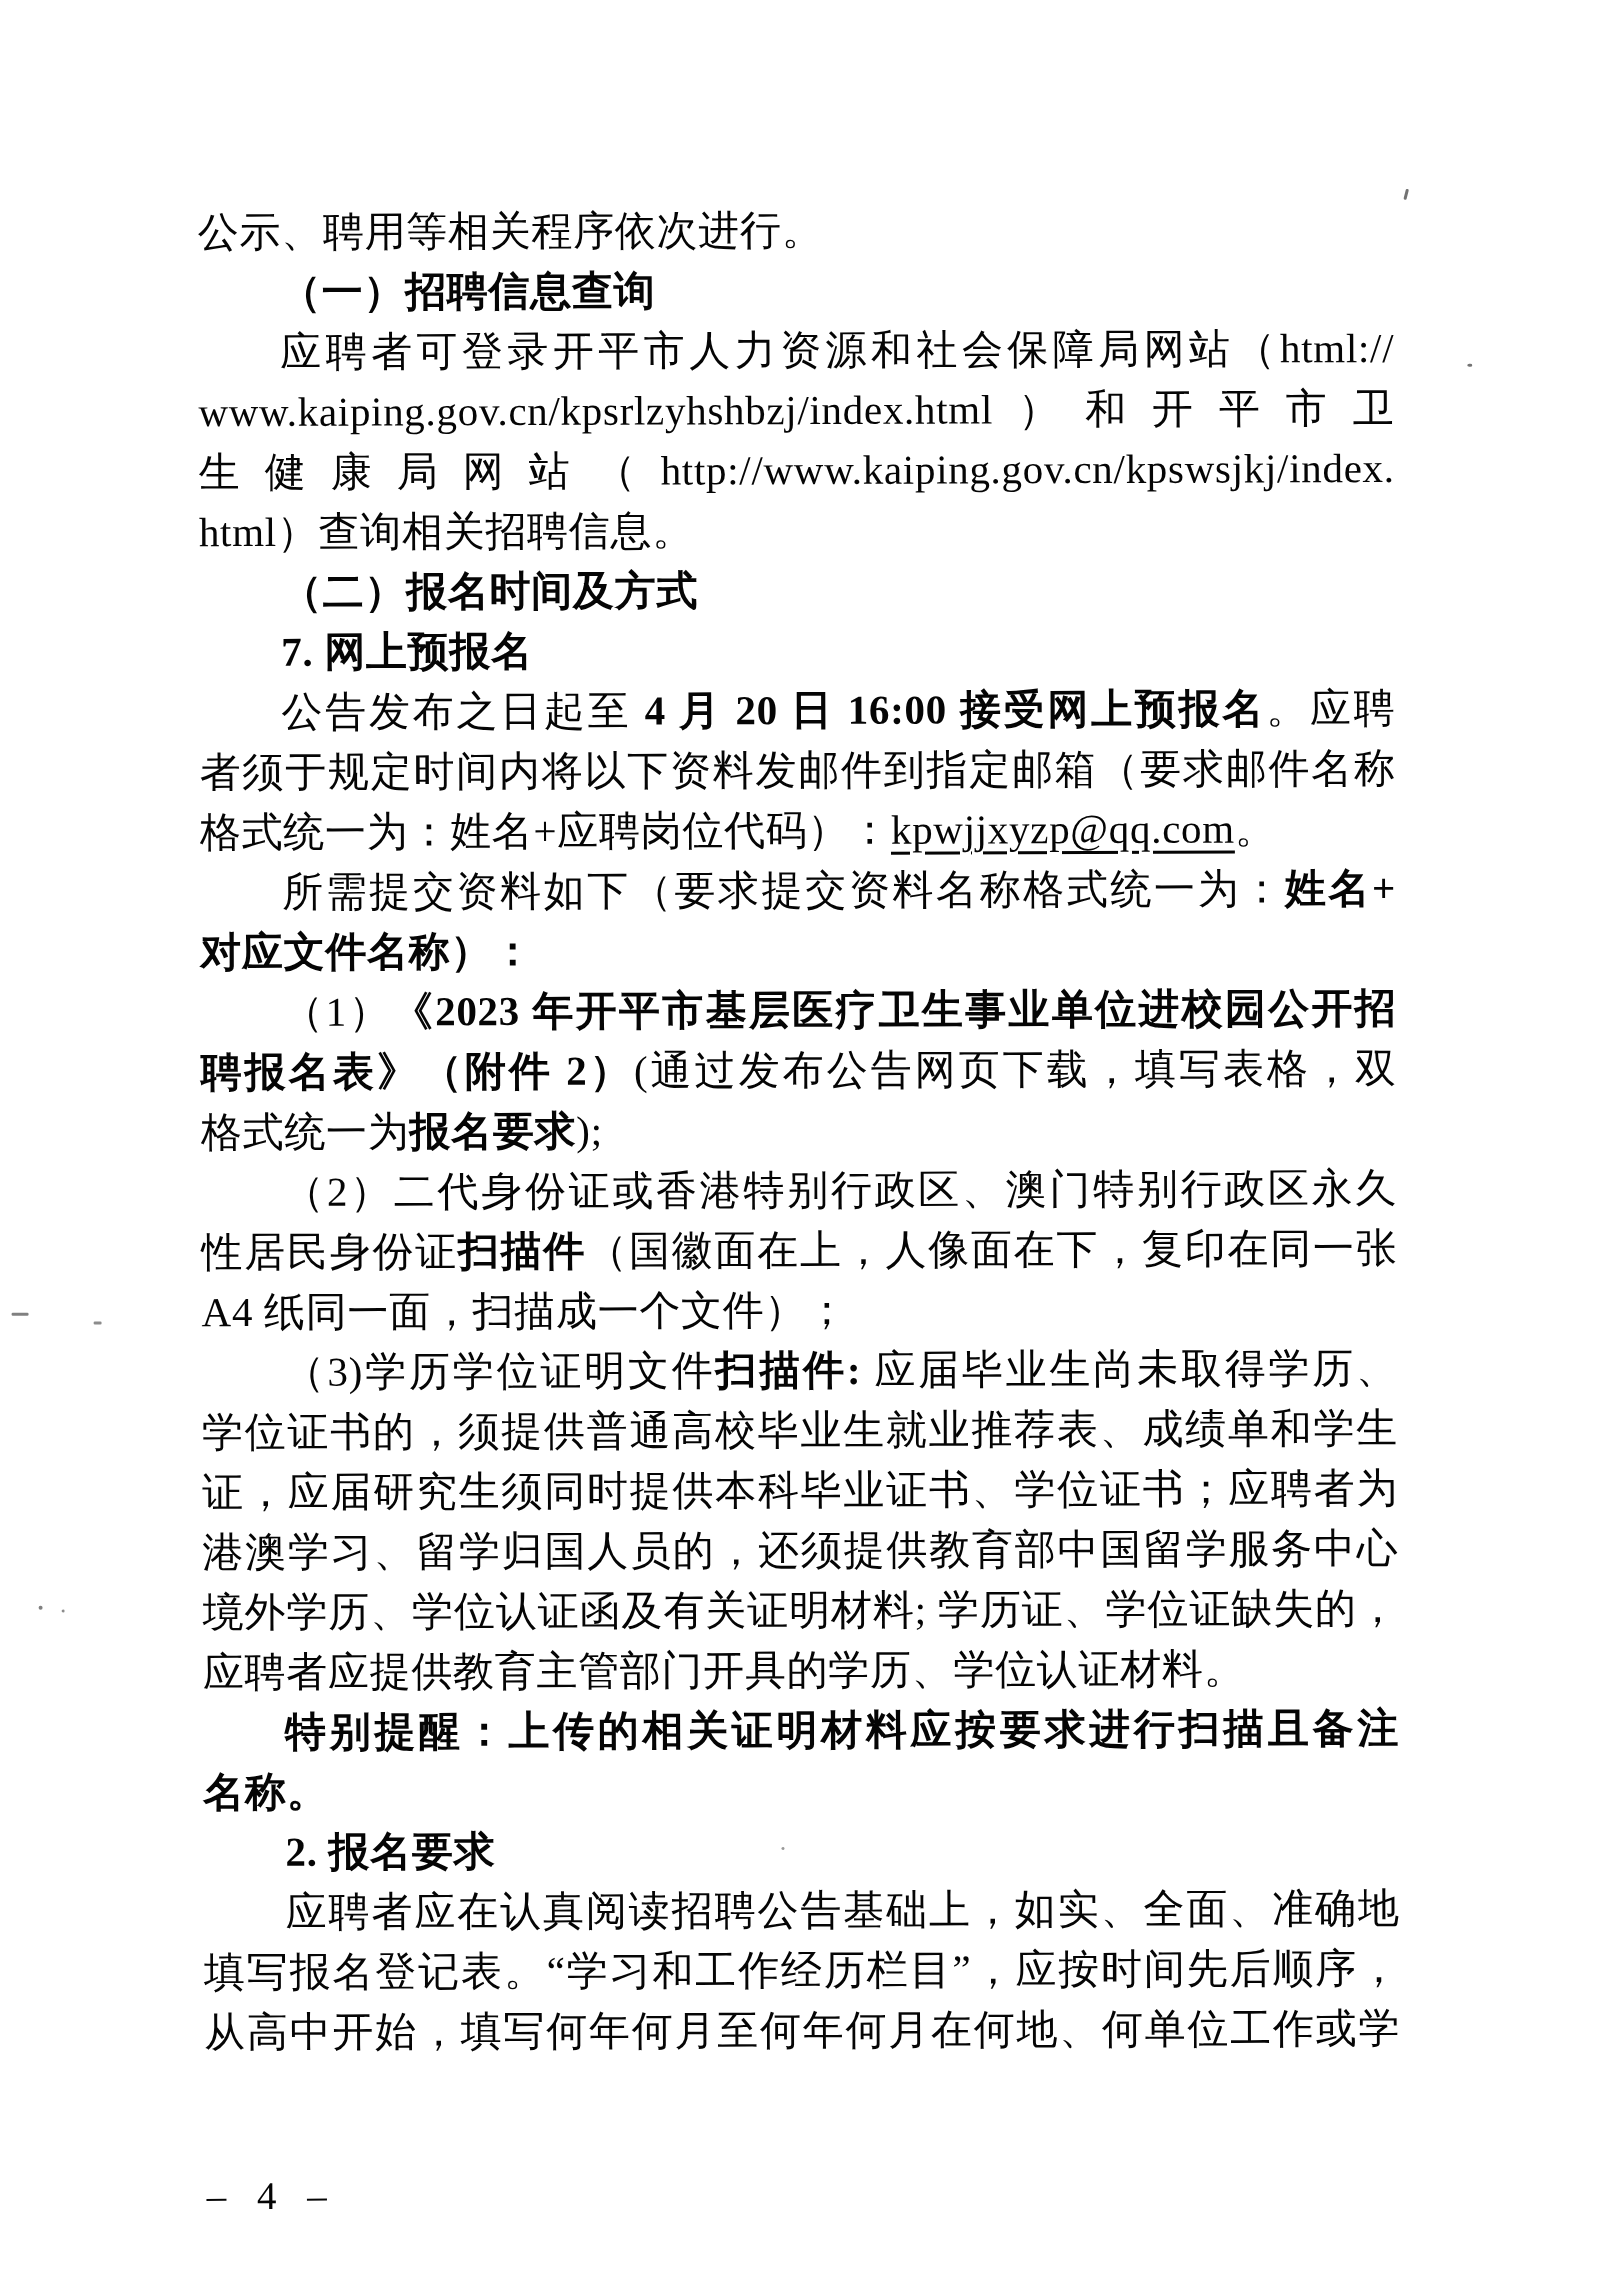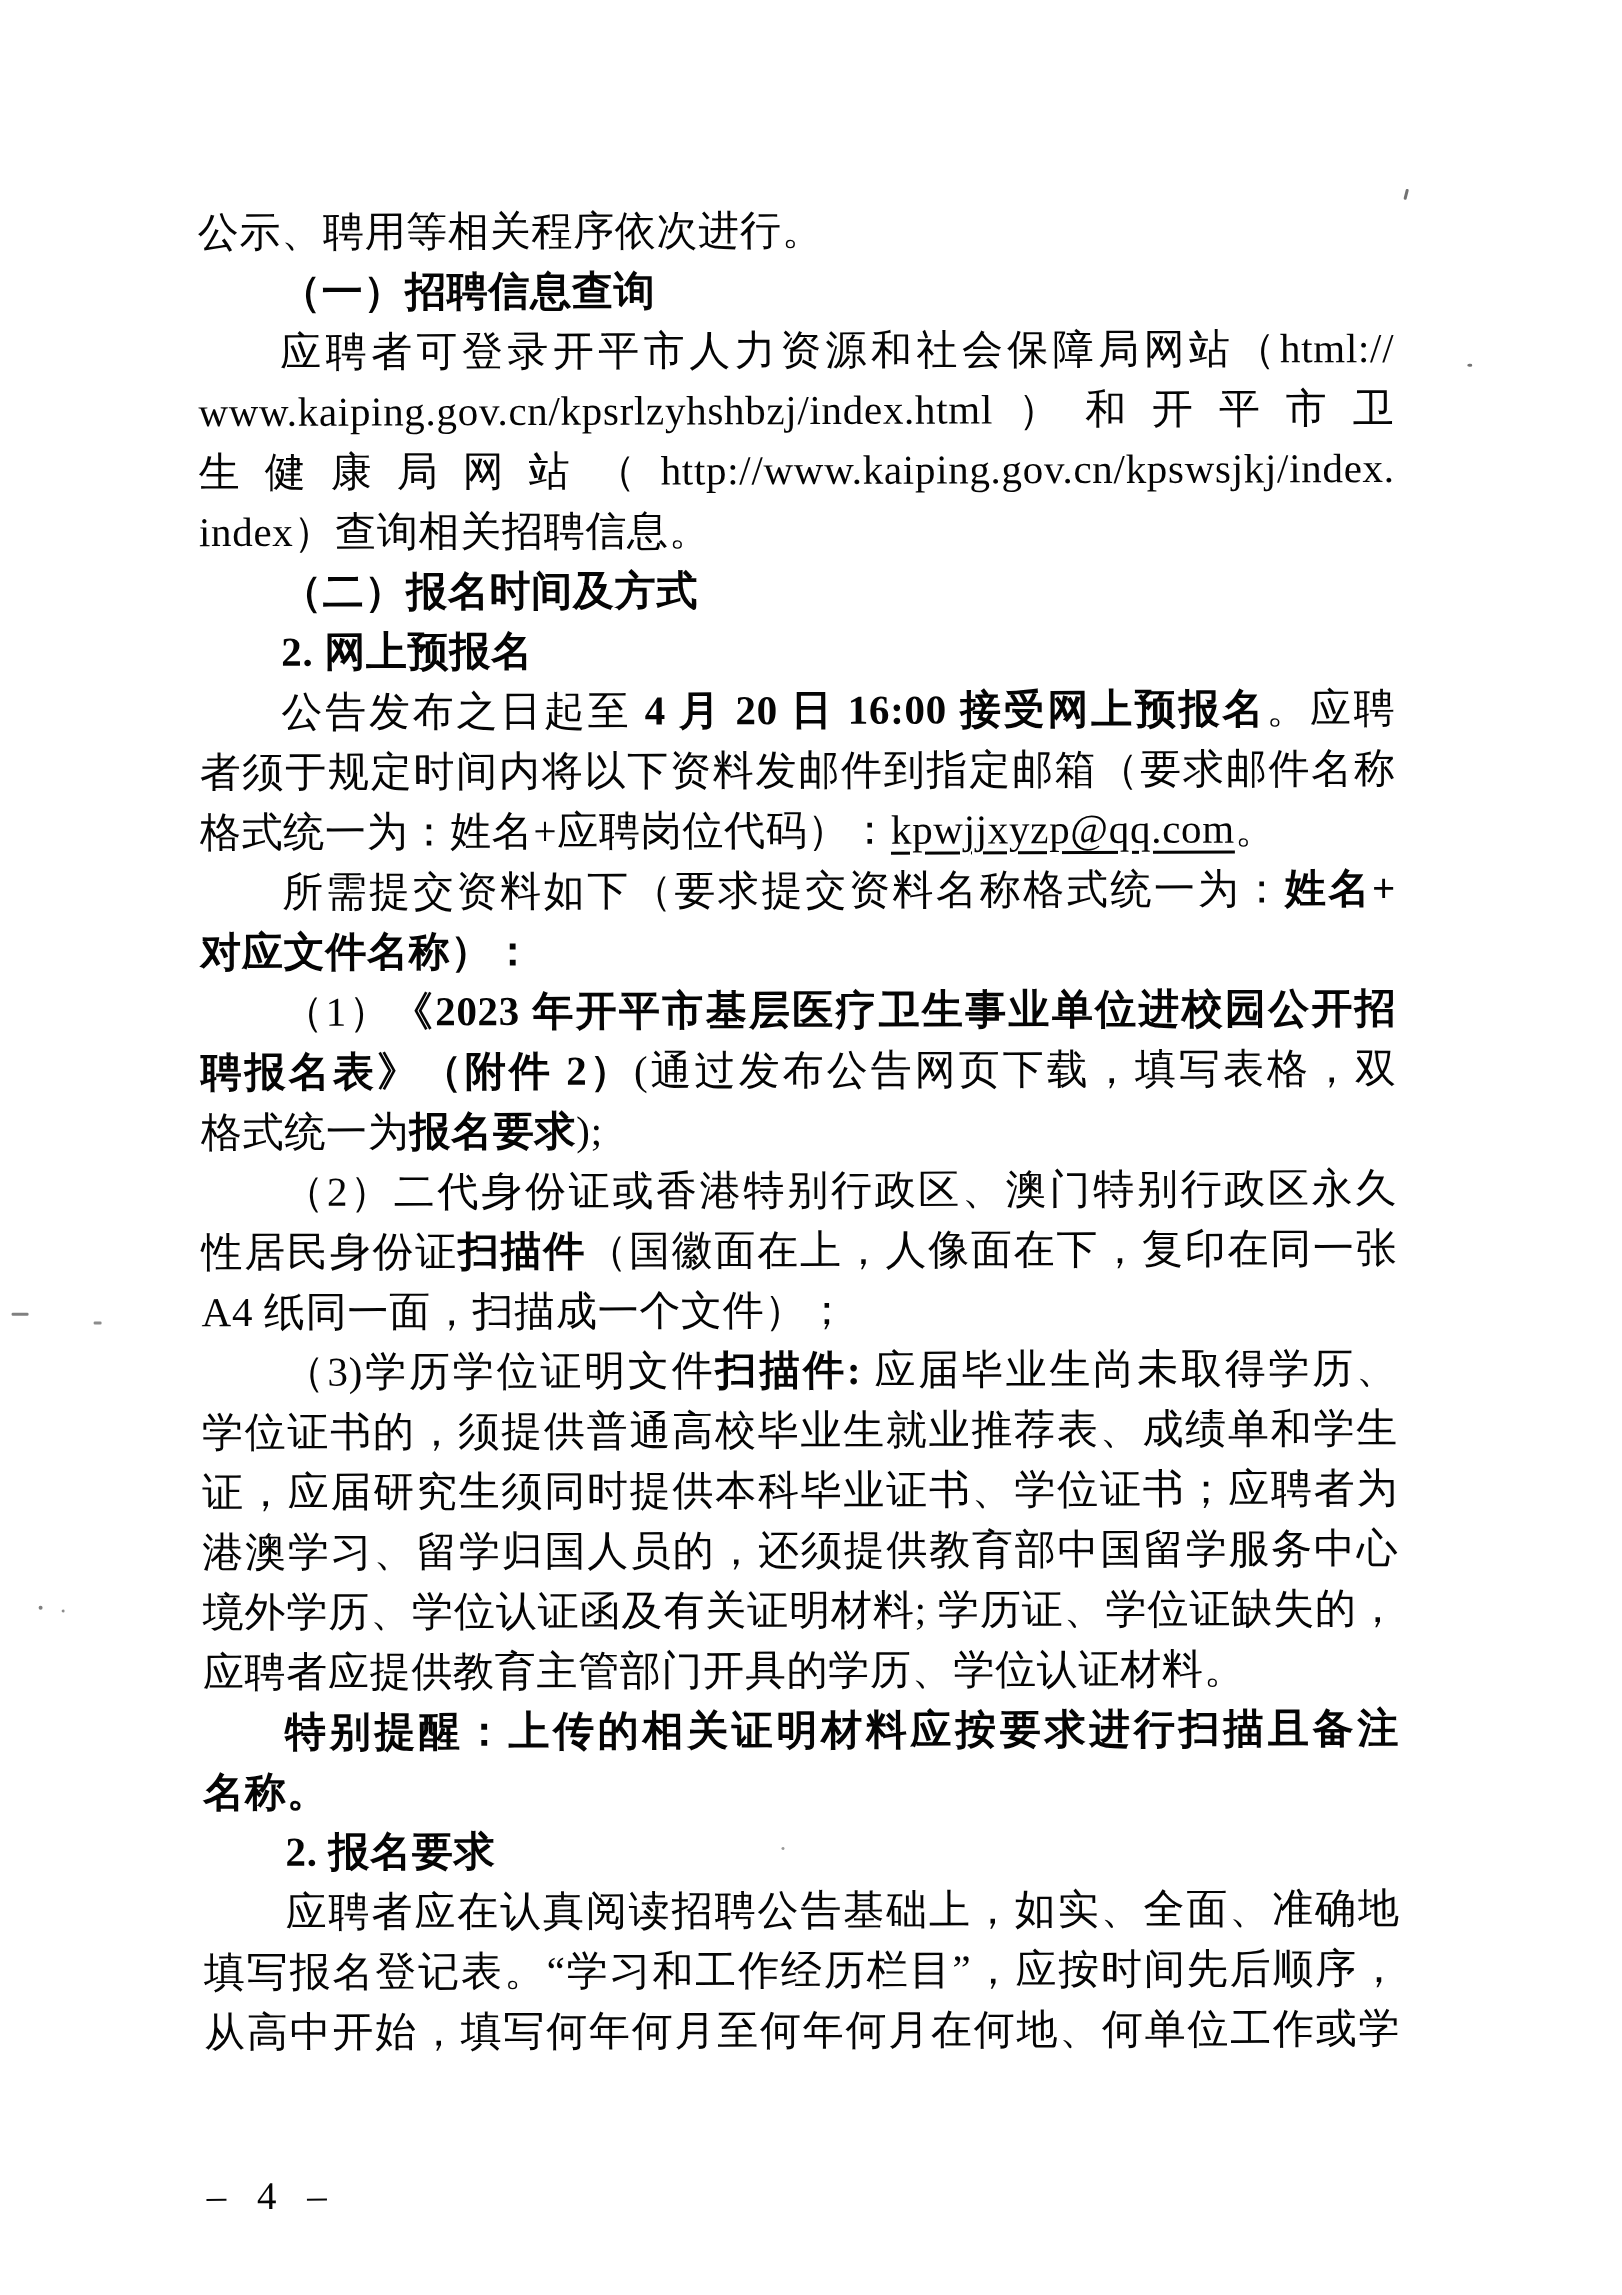--- a/index.html
+++ b/index.html
@@ -74,23 +74,23 @@
 <body>
 
 <div class="sheet">
 
   <main class="doc" id="doc-body">
       <div class="line"><span class="seg">公示、聘用等相关程序依次进行。</span></div>
       <div class="line ind"><span class="seg b">（一）招聘信息查询</span></div>
       <div class="line ind full"><span class="seg">应聘者可登录开平市人力资源和社会保障局网站（</span><span class="seg">html://</span></div>
       <div class="line full"><span class="seg">www.kaiping.gov.cn/kpsrlzyhshbzj/index.html</span><span class="seg">）和开平市卫</span></div>
       <div class="line full"><span class="seg">生健康局网站（</span><span class="seg">http://www.kaiping.gov.cn/kpswsjkj/index.</span></div>
-      <div class="line"><span class="seg">index</span><span class="seg">）查询相关招聘信息。</span></div>
+      <div class="line"><span class="seg">html</span><span class="seg">）查询相关招聘信息。</span></div>
       <div class="line ind"><span class="seg b">（二）报名时间及方式</span></div>
-      <div class="line ind"><span class="seg b">2. 网上预报名</span></div>
+      <div class="line ind"><span class="seg b">7. 网上预报名</span></div>
       <div class="line ind full"><span class="seg">公告发布之日起至 </span><span class="seg b">4 月 20 日 16:00 接受网上预报名</span><span class="seg">。应聘</span></div>
       <div class="line full"><span class="seg">者须于规定时间内将以下资料发邮件到指定邮箱（要求邮件名称</span></div>
       <div class="line"><span class="seg">格式统一为：姓名+应聘岗位代码）：</span><span class="seg u">kpwjjxyzp@qq.com</span><span class="seg">。</span></div>
       <div class="line ind full"><span class="seg">所需提交资料如下（要求提交资料名称格式统一为：</span><span class="seg b">姓名+</span></div>
       <div class="line"><span class="seg b">对应文件名称）：</span></div>
       <div class="line ind full"><span class="seg">（1）</span><span class="seg b">《2023 年开平市基层医疗卫生事业单位进校园公开招</span></div>
       <div class="line full"><span class="seg b">聘报名表》（附件 2）</span><span class="seg">(通过发布公告网页下载，填写表格，双</span></div>
       <div class="line"><span class="seg">格式统一为</span><span class="seg b">报名要求</span><span class="seg">);</span></div>
       <div class="line ind full"><span class="seg">（2）二代身份证或香港特别行政区、澳门特别行政区永久</span></div>
       <div class="line full"><span class="seg">性居民身份证</span><span class="seg b">扫描件</span><span class="seg">（国徽面在上，人像面在下，复印在同一张</span></div>

